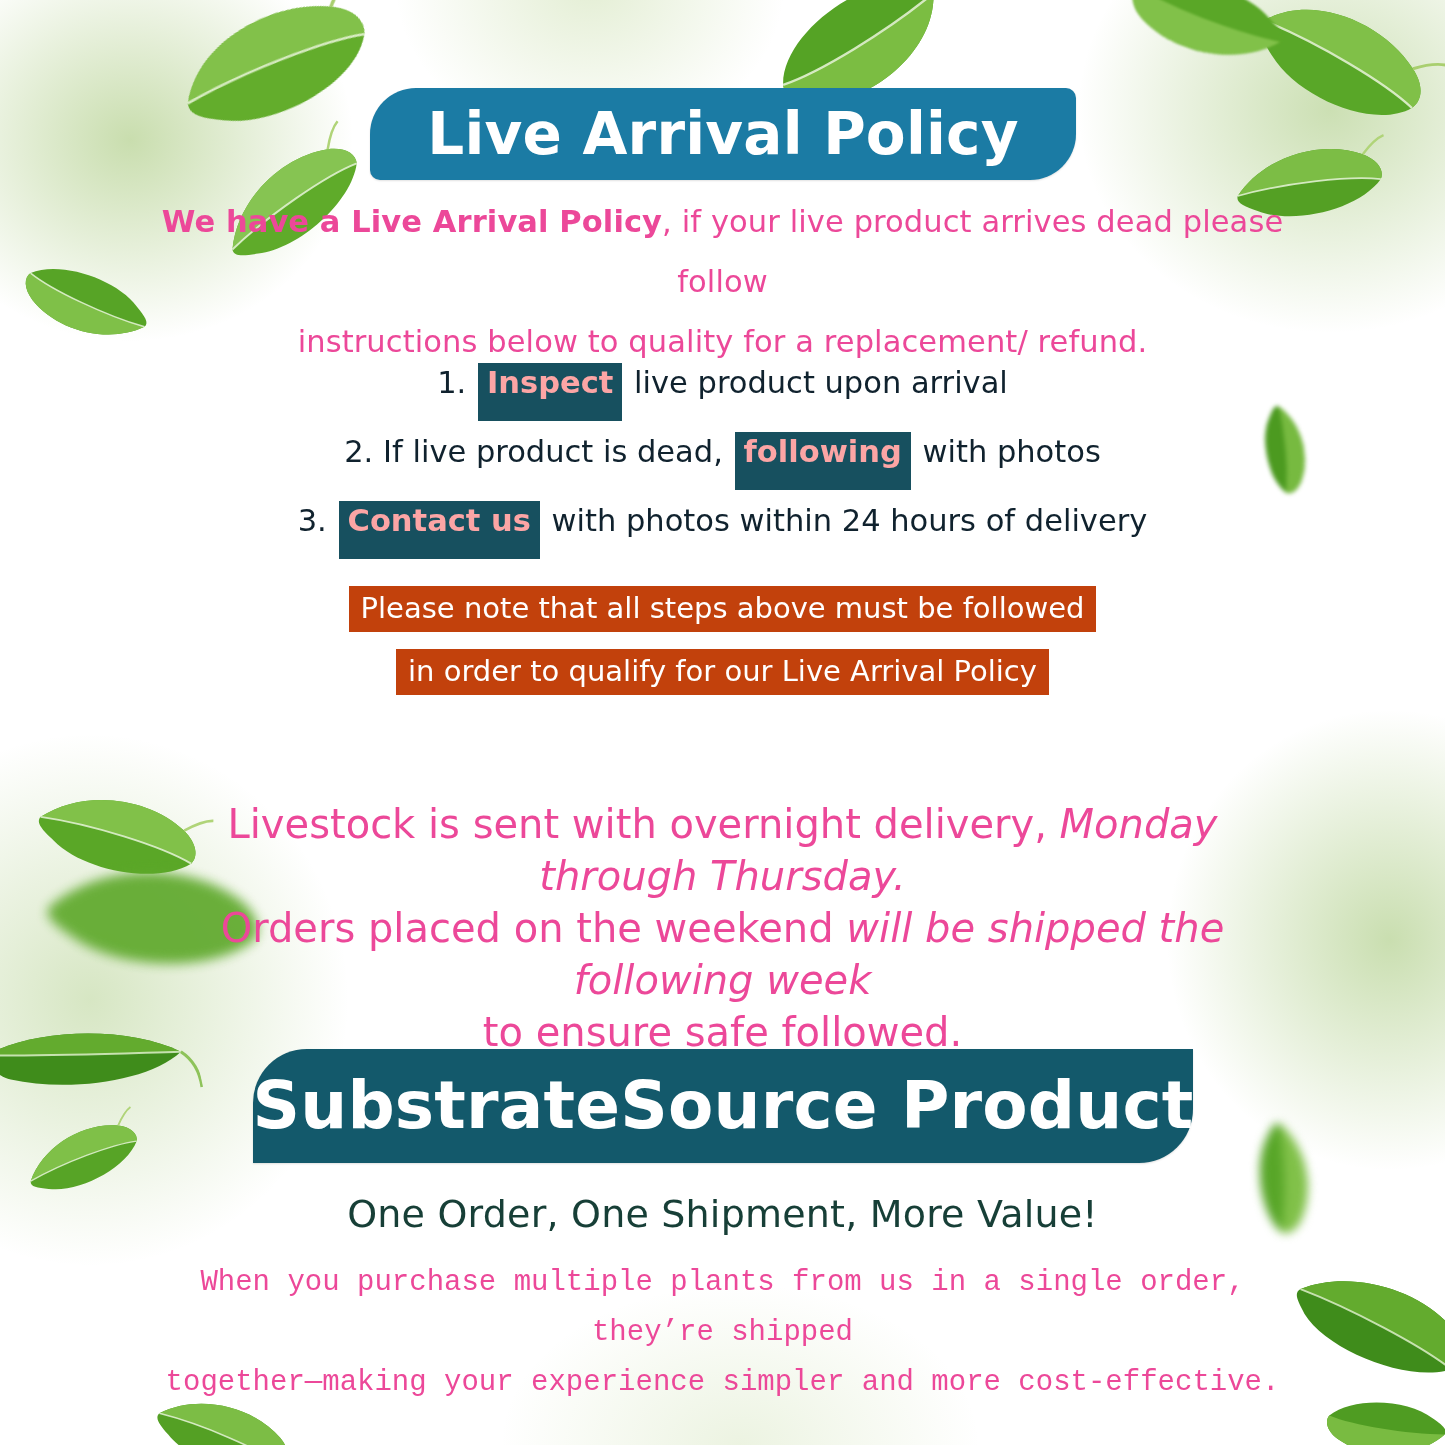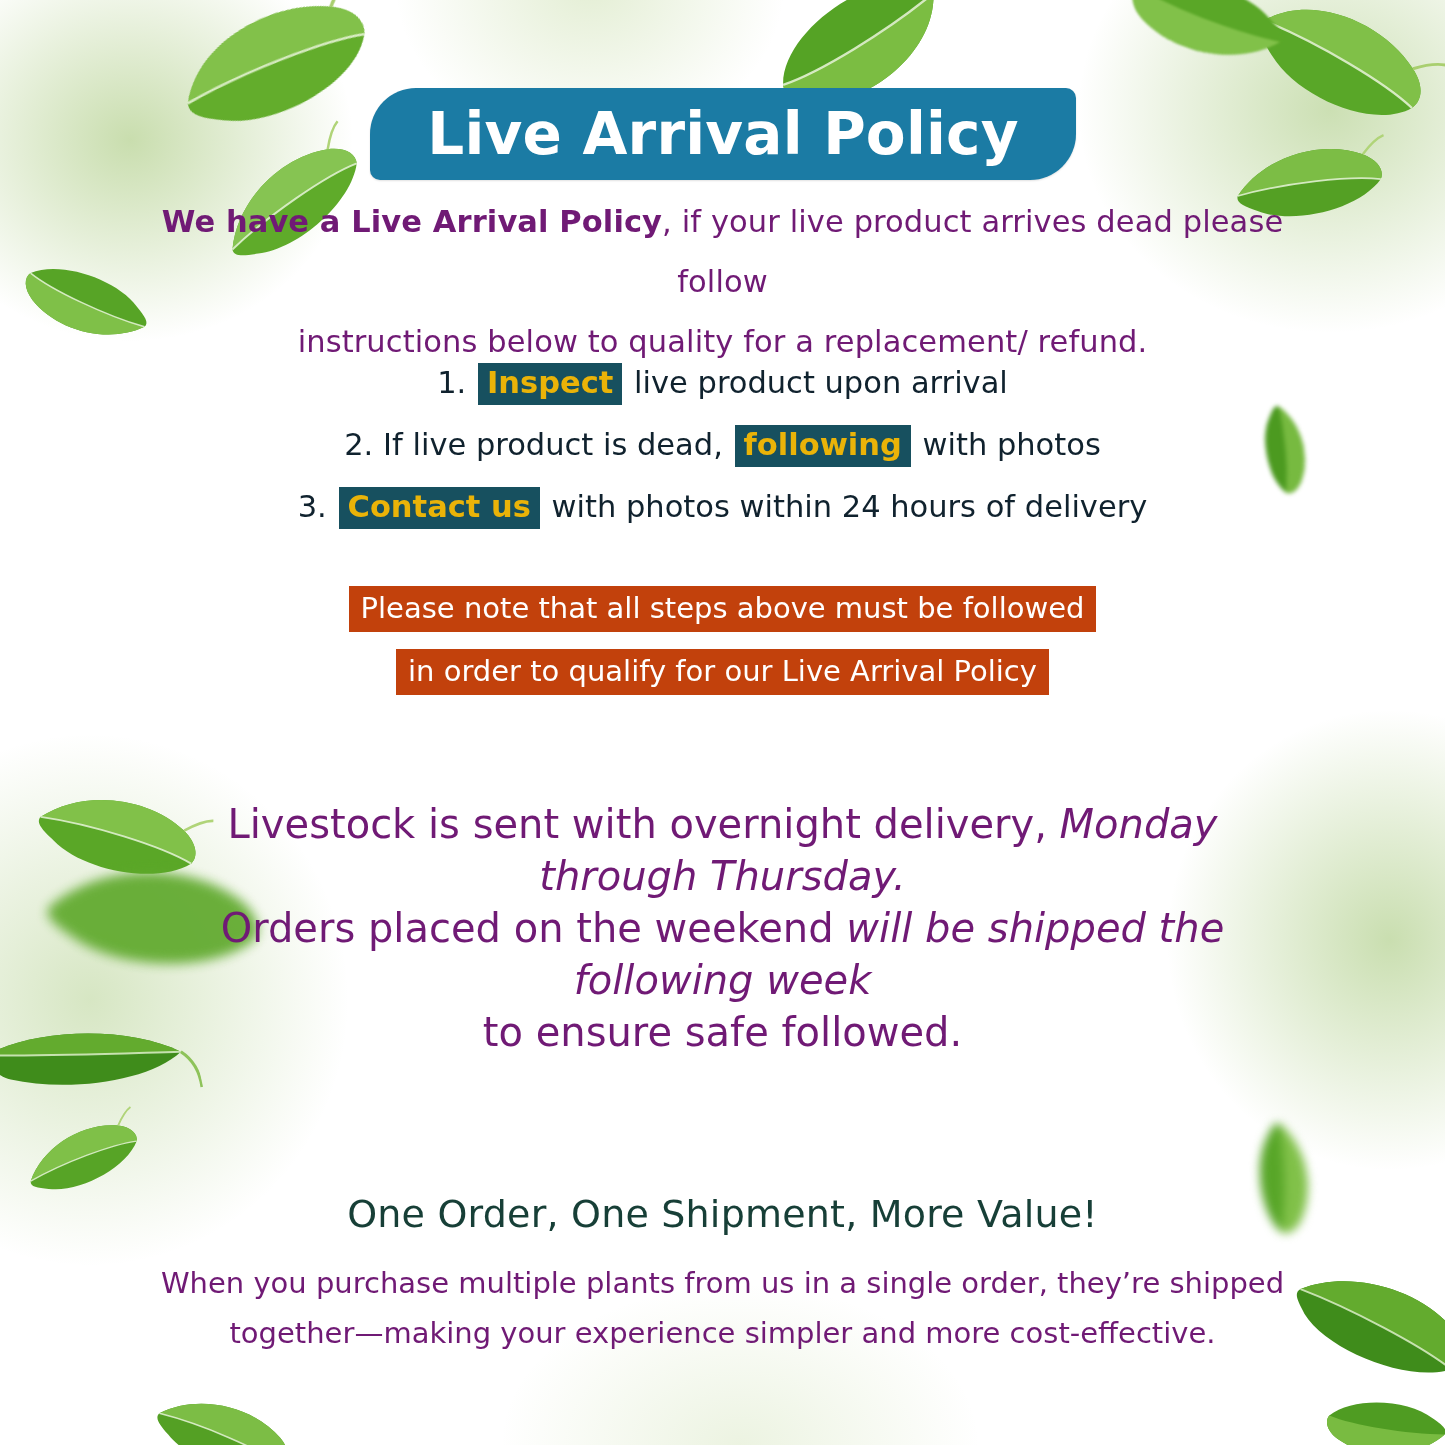--- a/index.html
+++ b/index.html
@@ -60,21 +60,21 @@
     background:#13596b;
     border-radius:54px 0 54px 0;
     font-size:66px;
     line-height:1;
     box-shadow:0 1px 2px rgba(0,0,0,.12);
   }
 
   .para{
     position:absolute;
     text-align:center;
-    color:#701a75;
+    color:#ec4899;
     font-weight:400;
   }
 
   #intro{
     left:120px;top:192px;width:1205px;
     font-size:30.5px;line-height:60px;
     letter-spacing:.1px;
   }
   #intro .b{font-weight:700;}
 
@@ -82,23 +82,23 @@
     position:absolute;
     left:120px;top:352px;width:1205px;
     text-align:center;
     color:#10222e;
     font-size:30.5px;
     line-height:62px;
   }
   .list .row{white-space:nowrap;}
   .hl{
     background:#17505f;
-    color:#eab308;
+    color:#fca5a5;
     font-weight:700;
-    padding:2px 9px 4px 9px;
+    padding:2px 9px 20px 9px;
     margin:0 2px;
     display:inline-block;
     line-height:36px;
   }
 
   .note{
     position:absolute;
     left:0;right:0;
     text-align:center;
   }
@@ -127,21 +127,21 @@
     text-align:center;
     color:#173f37;
     font-size:38px;
     font-weight:400;
     letter-spacing:.2px;
     white-space:nowrap;
   }
 
   #value-body{
     left:150px;top:1258px;width:1145px;
-    font-size:29px;line-height:50px;
+    font-size:29px;line-height:50px;font-family:Liberation Mono, monospace;
   }
 </style>
 </head>
 <body>
 
 <div id="page">
 
   <div class="haze h1"></div>
   <div class="haze h5"></div>
   <div class="haze h2"></div>
@@ -317,20 +317,23 @@
     </div>
 
     <div class="para" id="shipping">
       <span>Livestock is sent with overnight delivery,</span>
       <i>Monday through Thursday.</i><br>
       <span>Orders placed on the weekend</span>
       <i>will be shipped the following week</i><br>
       <span>to ensure safe followed.</span>
     </div>
 
+    <div class="banner" id="banner-bottom">
+      <span>SubstrateSource Product</span>
+    </div>
 
     <div id="value-head">One Order, One Shipment, More Value!</div>
 
     <div class="para" id="value-body">
       <span>When you purchase multiple plants from us in a single order, they’re shipped</span><br>
       <span>together—making your experience simpler and more cost-effective.</span>
     </div>
 
   </div>
 </div>

